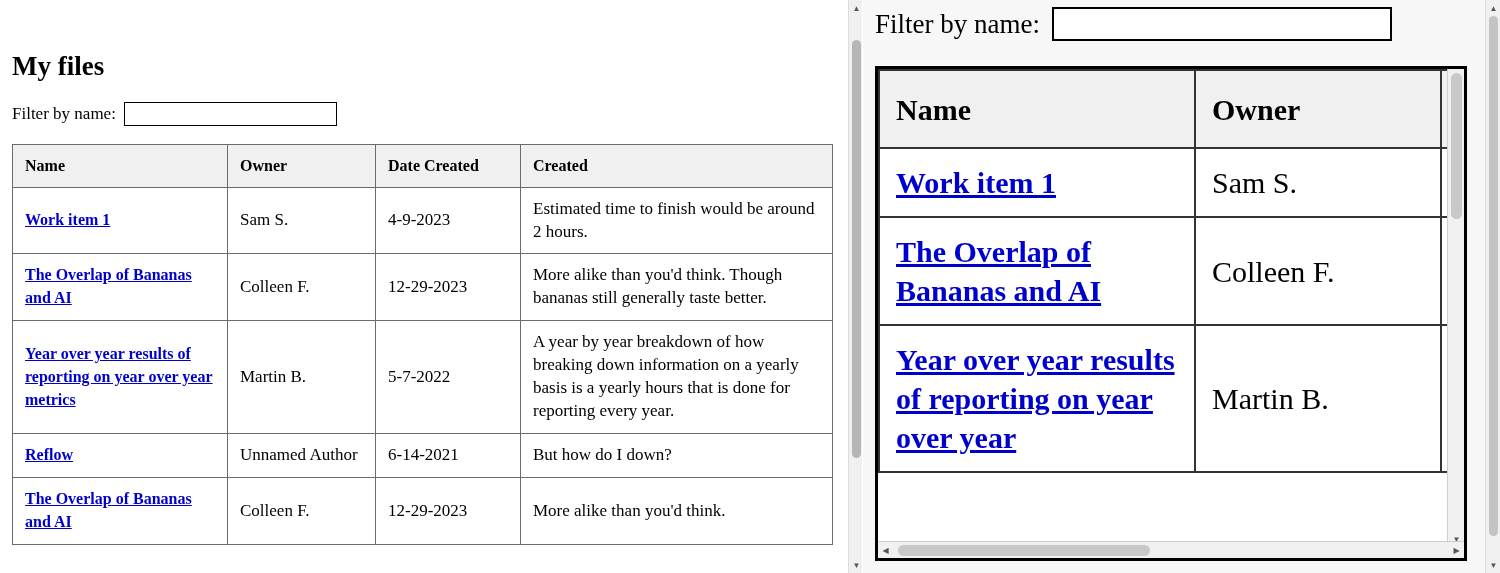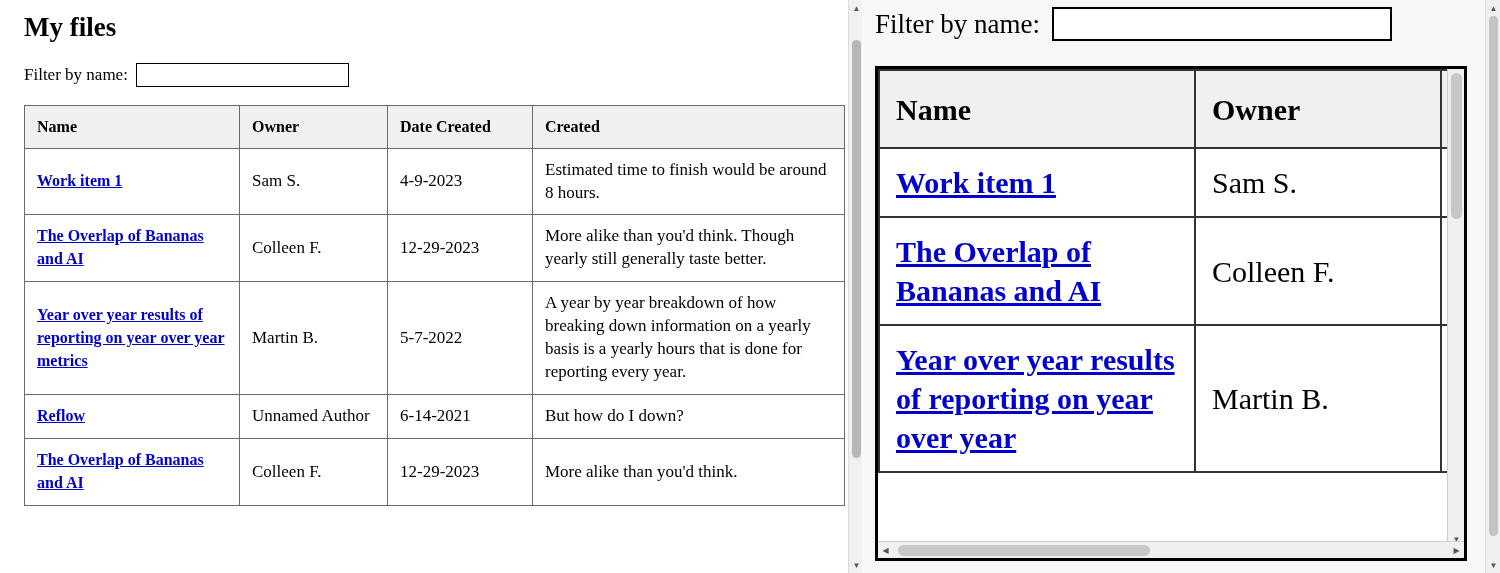--- a/index.html
+++ b/index.html
@@ -18,22 +18,23 @@
 
   
   .left-pane {
     position: relative;
     width: 863px;
     height: 573px;
     background: #ffffff;
     overflow: hidden;
   }
   .left-content {
-    padding: 8px 14px 0 24px;
+    padding: 8px 14px 0 12px;
     width: 676px;
+    margin-top: 39px;
   }
   .page-title {
     font-size: 27px;
     font-weight: bold;
     margin: 4px 0 20px 0;
     font-family: "Liberation Serif", serif;
     color: #000;
   }
   .filter-row {
     display: flex;
@@ -289,29 +290,29 @@
             <th>Created</th>
           </tr>
         </thead>
         <tbody>
           <tr>
             <td>
               <a class="file-link">Work item 1</a>
             </td>
             <td>Sam S.</td>
             <td>4-9-2023</td>
-            <td>Estimated time to finish would be around 8 hours.</td>
+            <td>Estimated time to finish would be around 2 hours.</td>
           </tr>
           <tr>
             <td>
               <a class="file-link">The Overlap of Bananas and AI</a>
             </td>
             <td>Colleen F.</td>
             <td>12-29-2023</td>
-            <td>More alike than you'd think. Though yearly still generally taste better.</td>
+            <td>More alike than you'd think. Though bananas still generally taste better.</td>
           </tr>
           <tr>
             <td>
               <a class="file-link">Year over year results of reporting on year over year metrics</a>
             </td>
             <td>Martin B.</td>
             <td>5-7-2022</td>
             <td>A year by year breakdown of how breaking down information on a yearly basis is a yearly hours that is done for reporting every year.</td>
           </tr>
           <tr>

